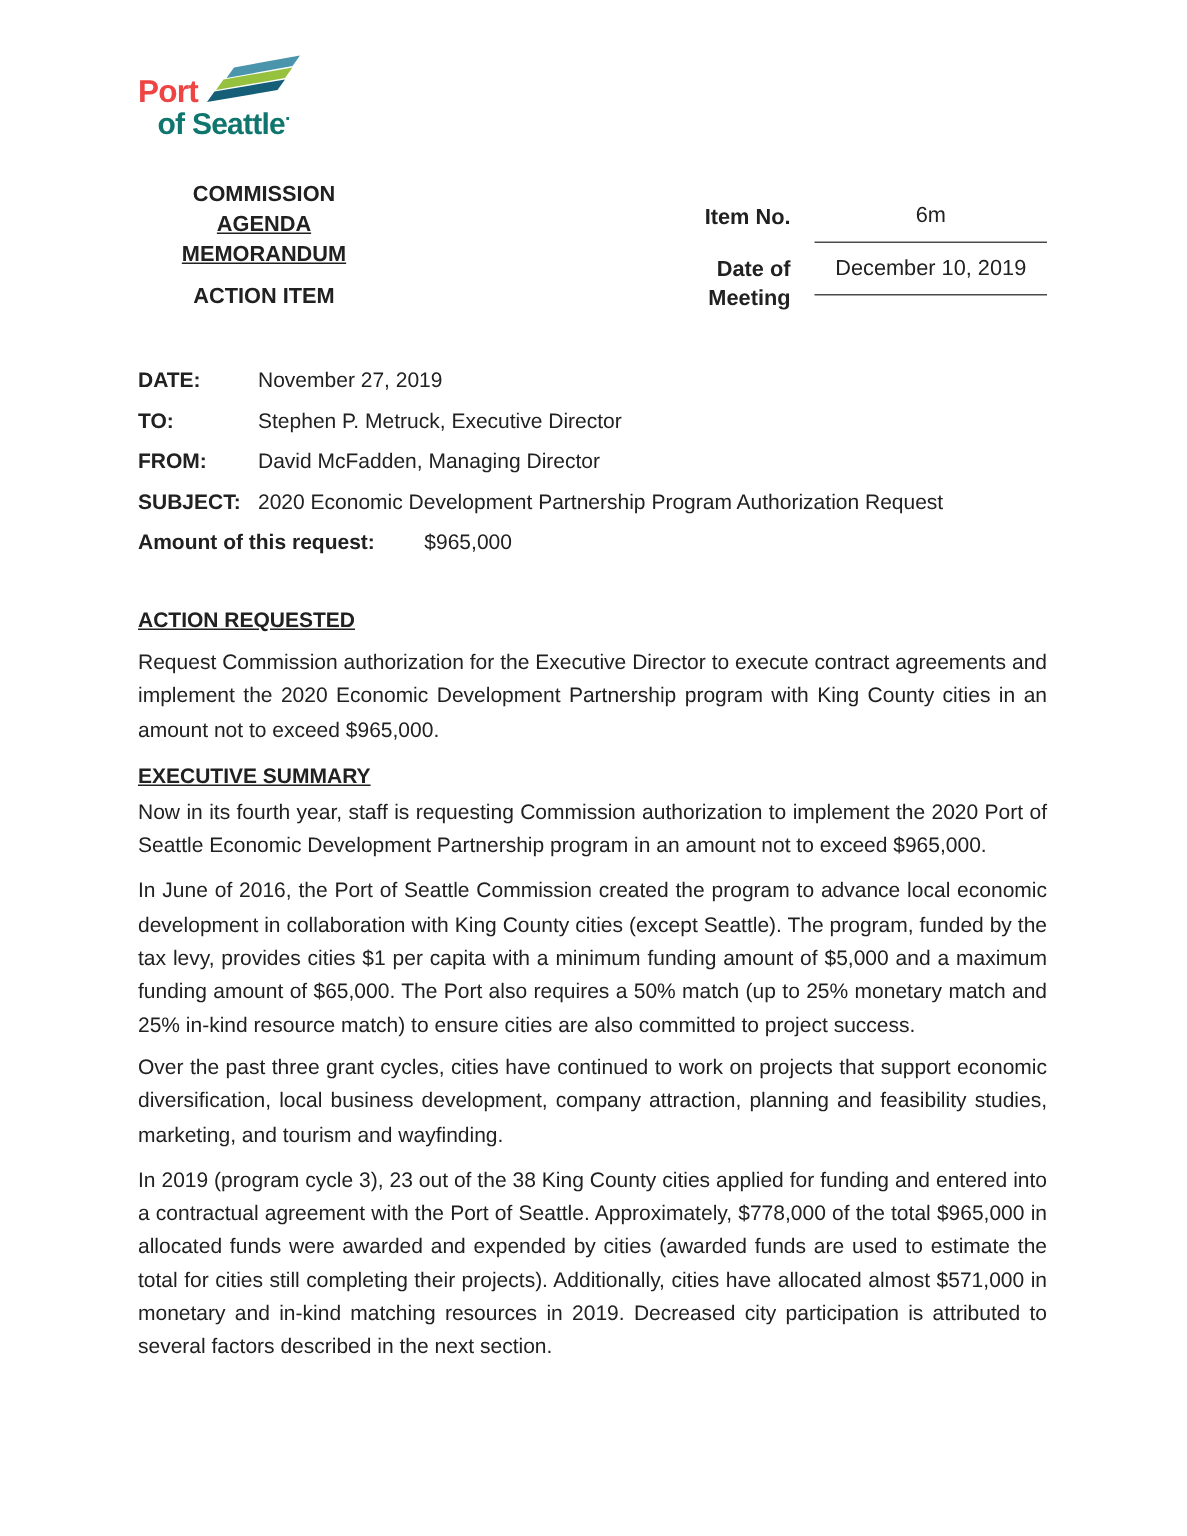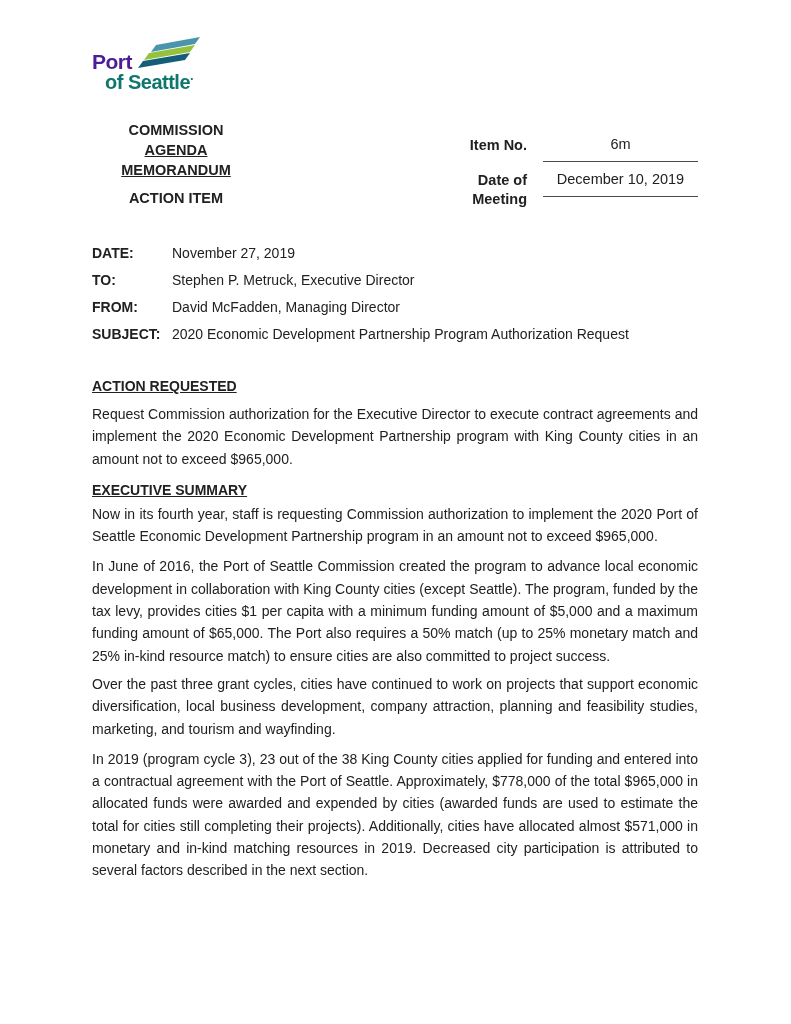--- a/index.html
+++ b/index.html
@@ -15,21 +15,21 @@
     padding: 0 93px 0 92px;
     position: relative;
     background: #ffffff;
   }
 
   
   .logo { position: relative; margin-top: 36px; height: 54px; width: 140px; }
   .logo-port {
     position: absolute; left: 0; top: 14px;
     font-size: 21px; font-weight: bold; letter-spacing: -0.5px;
-    color: #4c1d95;
+    color: #ef4444;
   }
   .logo-flag { position: absolute; left: 42px; top: 0; width: 70px; height: 36px; }
   .logo-seattle {
     position: absolute; left: 13px; top: 35px;
     font-size: 20px; font-weight: bold; letter-spacing: -0.5px;
     color: #0f766e; white-space: nowrap;
   }
   .logo-tm { font-size: 13px; vertical-align: 6px; font-weight: bold; }
 
   
@@ -111,20 +111,24 @@
       <div class="mvalue">Stephen P. Metruck, Executive Director</div>
     </div>
     <div class="mrow">
       <div class="mlabel">FROM:</div>
       <div class="mvalue">David McFadden, Managing Director</div>
     </div>
     <div class="mrow">
       <div class="mlabel">SUBJECT:</div>
       <div class="mvalue">2020 Economic Development Partnership Program Authorization Request</div>
     </div>
+    <div class="mrow amount">
+      <div class="mlabel">Amount of this request:</div>
+      <div class="mvalue">$965,000</div>
+    </div>
   </div>
 
   <div class="section-heading" id="heading-action">
     <span class="underlined">ACTION REQUESTED</span>
   </div>
   <p class="para p-top-6">Request Commission authorization for the Executive Director to execute contract agreements and implement the 2020 Economic Development Partnership program with King County cities in an amount not to exceed $965,000.</p>
 
   <div class="section-heading" id="heading-exec">
     <span class="underlined">EXECUTIVE SUMMARY</span>
   </div>

